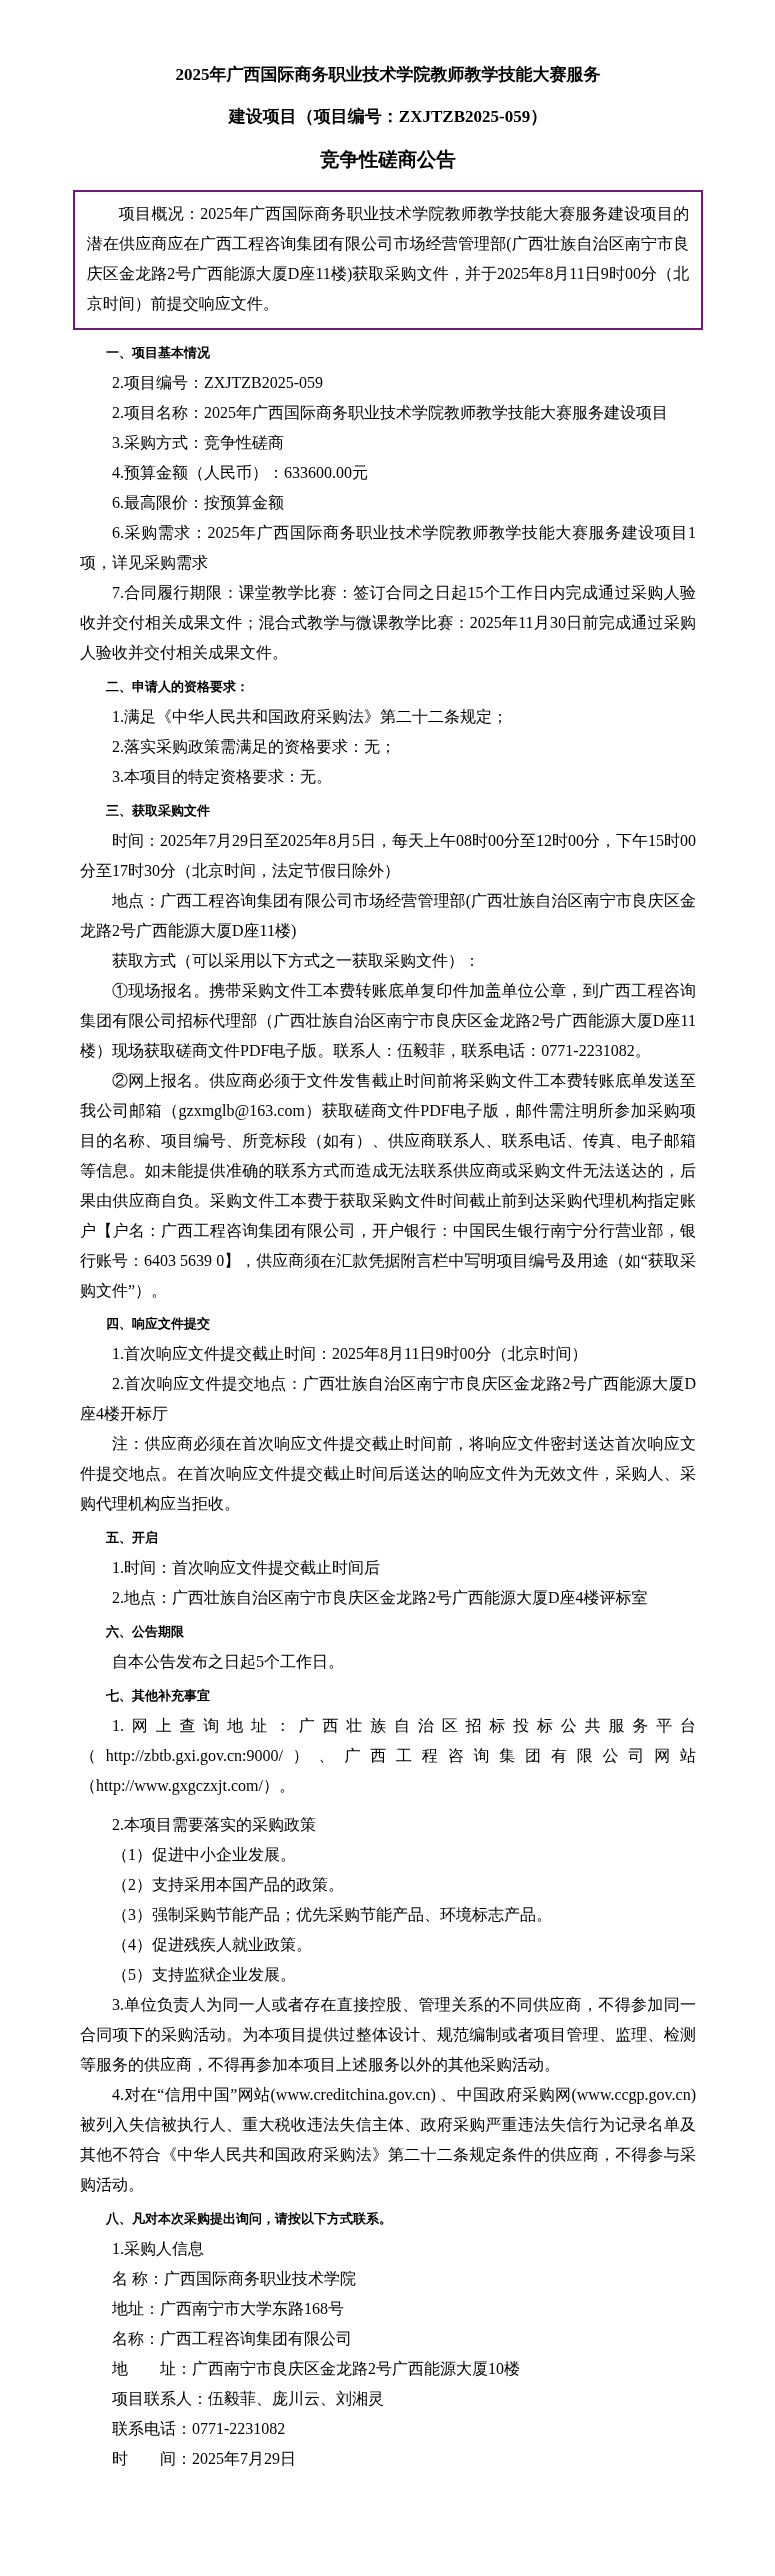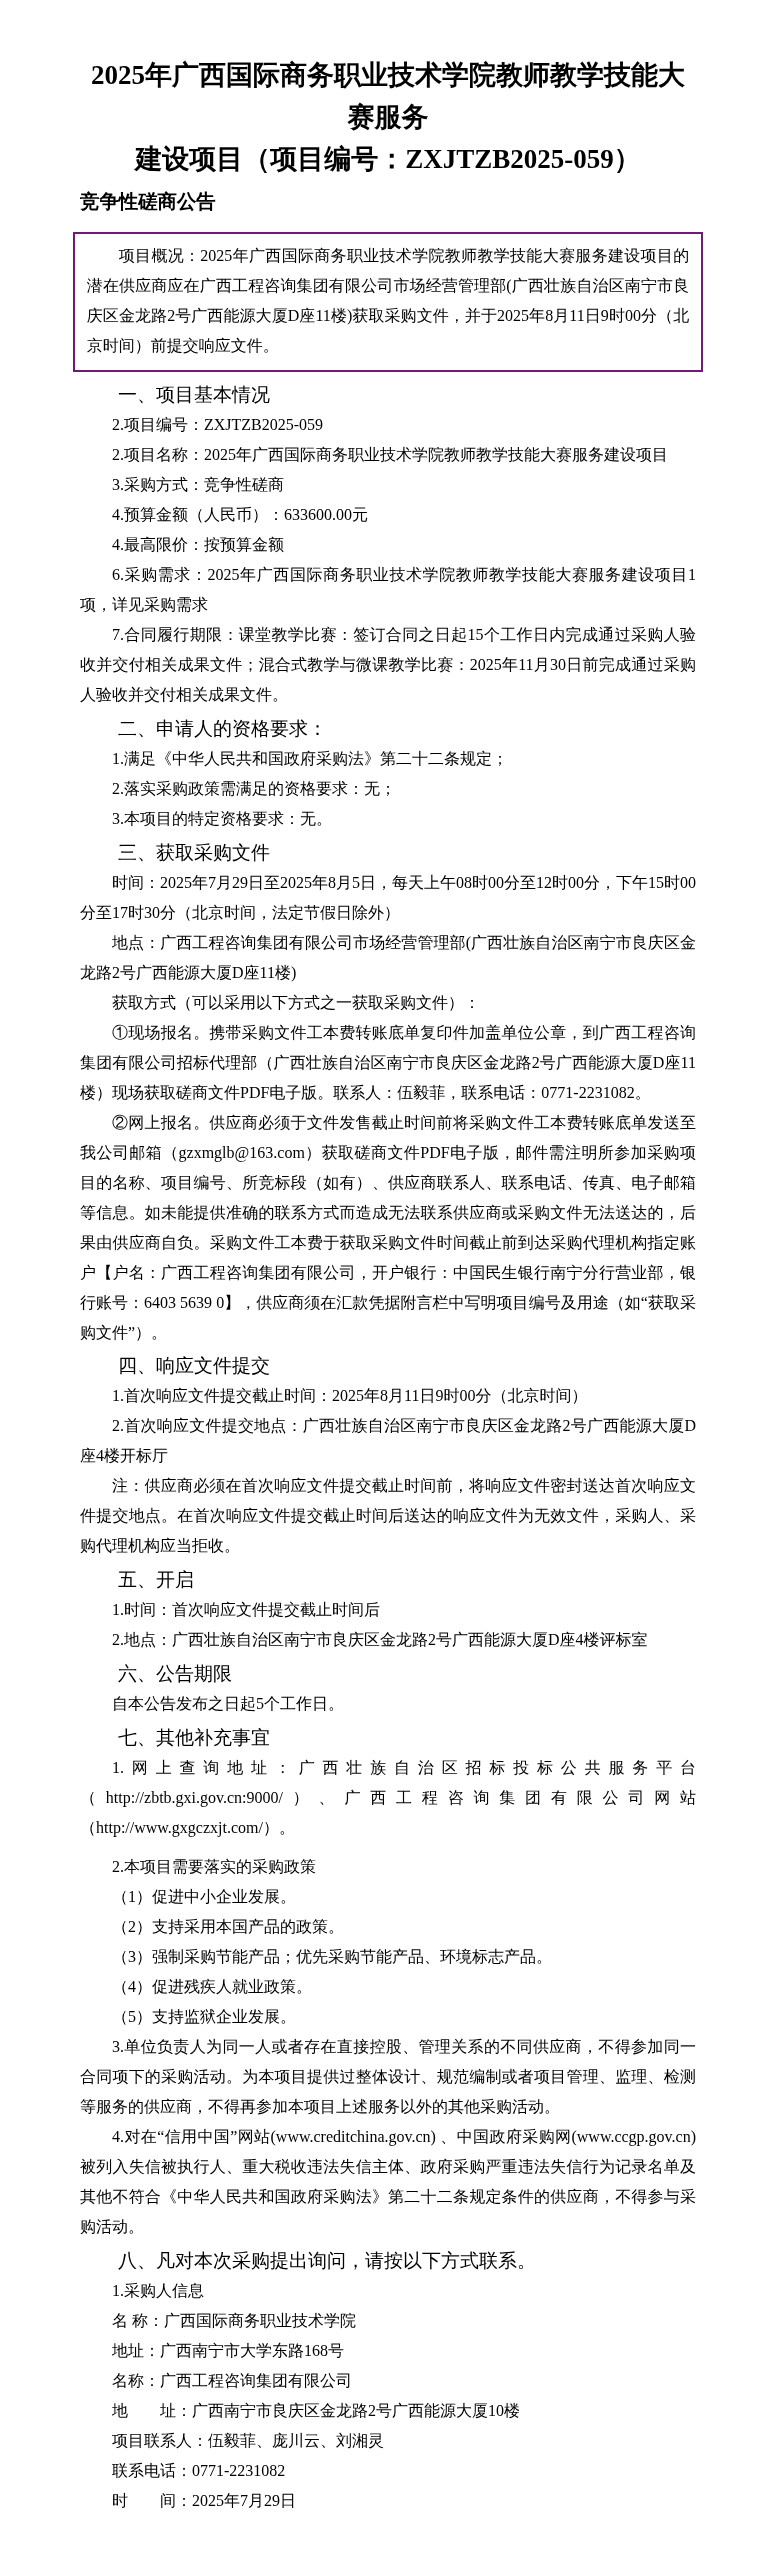--- a/index.html
+++ b/index.html
@@ -14,51 +14,52 @@
     color: #000;
     font-family: "Liberation Serif", "DejaVu Serif", serif;
   }
   .page {
     box-sizing: border-box;
     width: 776px;
     padding: 54px 80px 39px 80px;
   }
   .doc-title {
     margin: 0;
-    font-size: 27px;
+    font-size: 17px;
     font-weight: bold;
     text-align: center;
     line-height: 42px;
   }
   .doc-title .tl { display: block; }
   .doc-subtitle {
     margin: 0;
     font-size: 19.4px;
     font-weight: bold;
+    text-align: center;
     line-height: 39px;
     padding-top: 1.9px;
   }
   .overview-box {
     border: 2px solid #701a75;
     margin: 11.6px -6.8px 3.9px -6.8px;
     padding: 6.8px 11.6px 8.7px 11.6px;
   }
   p {
     margin: 0;
     font-size: 16px;
     line-height: 30px;
     text-align: justify;
     text-justify: inter-character;
   }
   p.ind { text-indent: 2em; }
   h3.sec {
     margin: 0;
     padding-top: 3.9px;
-    font-size: 19px;
-    font-weight: normal;
+    font-size: 13px;
+    font-weight: bold;
     line-height: 30px;
     text-indent: 2em;
   }
   .gap-top { padding-top: 8.7px; }
 </style>
 </head>
 <body>
 
 <div class="page">
 
@@ -71,21 +72,21 @@
   <div class="overview-box">
     <p class="ind">项目概况：2025年广西国际商务职业技术学院教师教学技能大赛服务建设项目的潜在供应商应在广西工程咨询集团有限公司市场经营管理部(广西壮族自治区南宁市良庆区金龙路2号广西能源大厦D座11楼)获取采购文件，并于2025年8月11日9时00分（北京时间）前提交响应文件。</p>
   </div>
 
   <section>
     <h3 class="sec">一、项目基本情况</h3>
     <p class="ind">2.项目编号：ZXJTZB2025-059</p>
     <p class="ind">2.项目名称：2025年广西国际商务职业技术学院教师教学技能大赛服务建设项目</p>
     <p class="ind">3.采购方式：竞争性磋商</p>
     <p class="ind">4.预算金额（人民币）：633600.00元</p>
-    <p class="ind">4.最高限价：按预算金额</p>
+    <p class="ind">6.最高限价：按预算金额</p>
     <p class="ind">6.采购需求：2025年广西国际商务职业技术学院教师教学技能大赛服务建设项目1项，详见采购需求</p>
     <p class="ind">7.合同履行期限：课堂教学比赛：签订合同之日起15个工作日内完成通过采购人验收并交付相关成果文件；混合式教学与微课教学比赛：2025年11月30日前完成通过采购人验收并交付相关成果文件。</p>
   </section>
 
   <section>
     <h3 class="sec">二、申请人的资格要求：</h3>
     <p class="ind">1.满足《中华人民共和国政府采购法》第二十二条规定；</p>
     <p class="ind">2.落实采购政策需满足的资格要求：无；</p>
     <p class="ind">3.本项目的特定资格要求：无。</p>
   </section>

